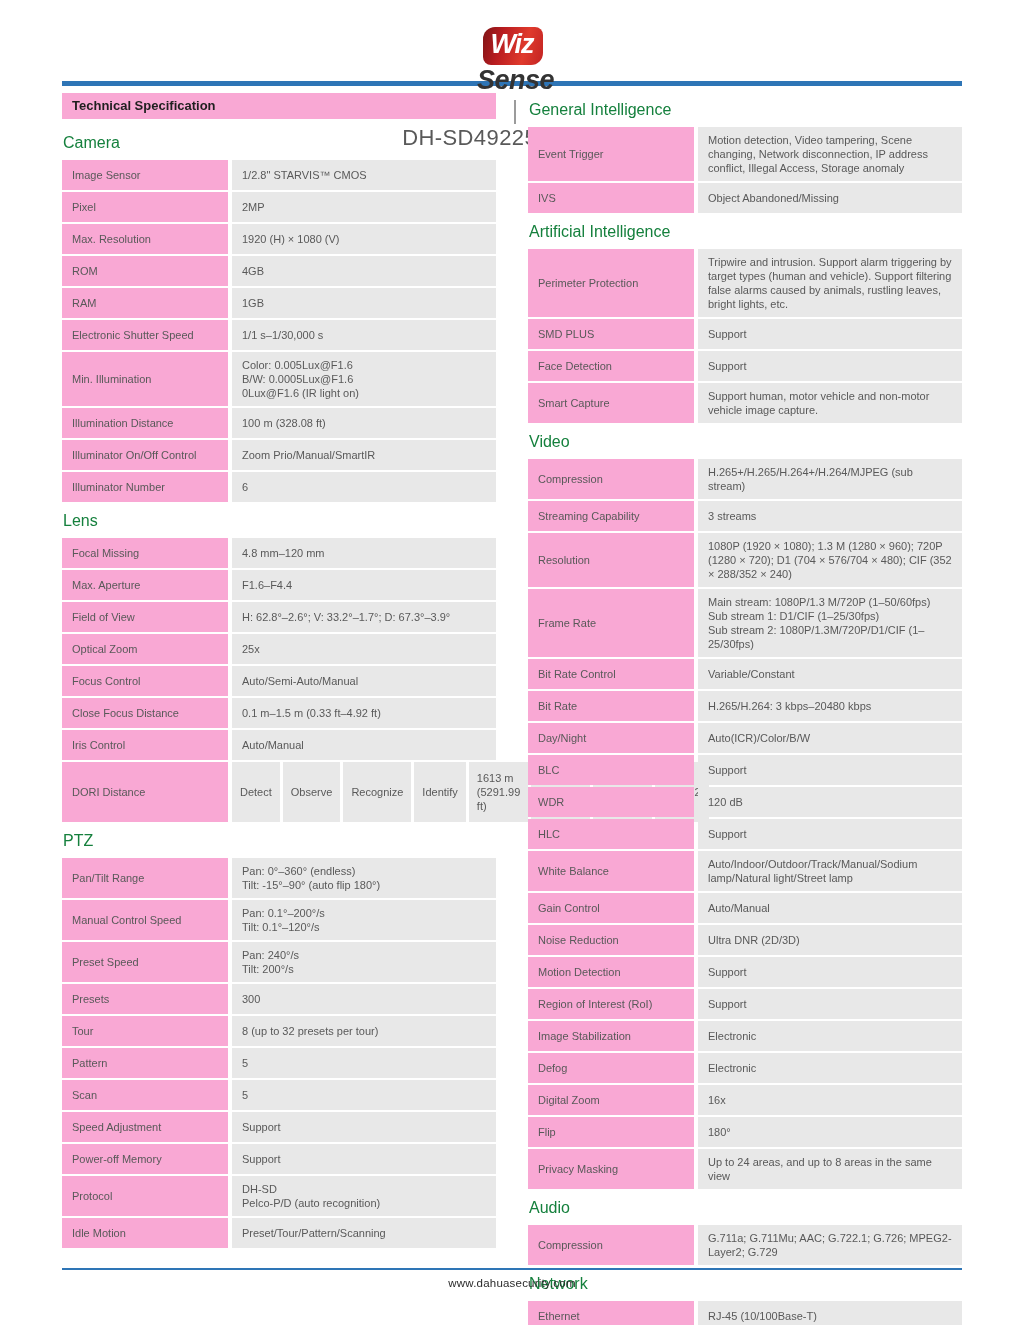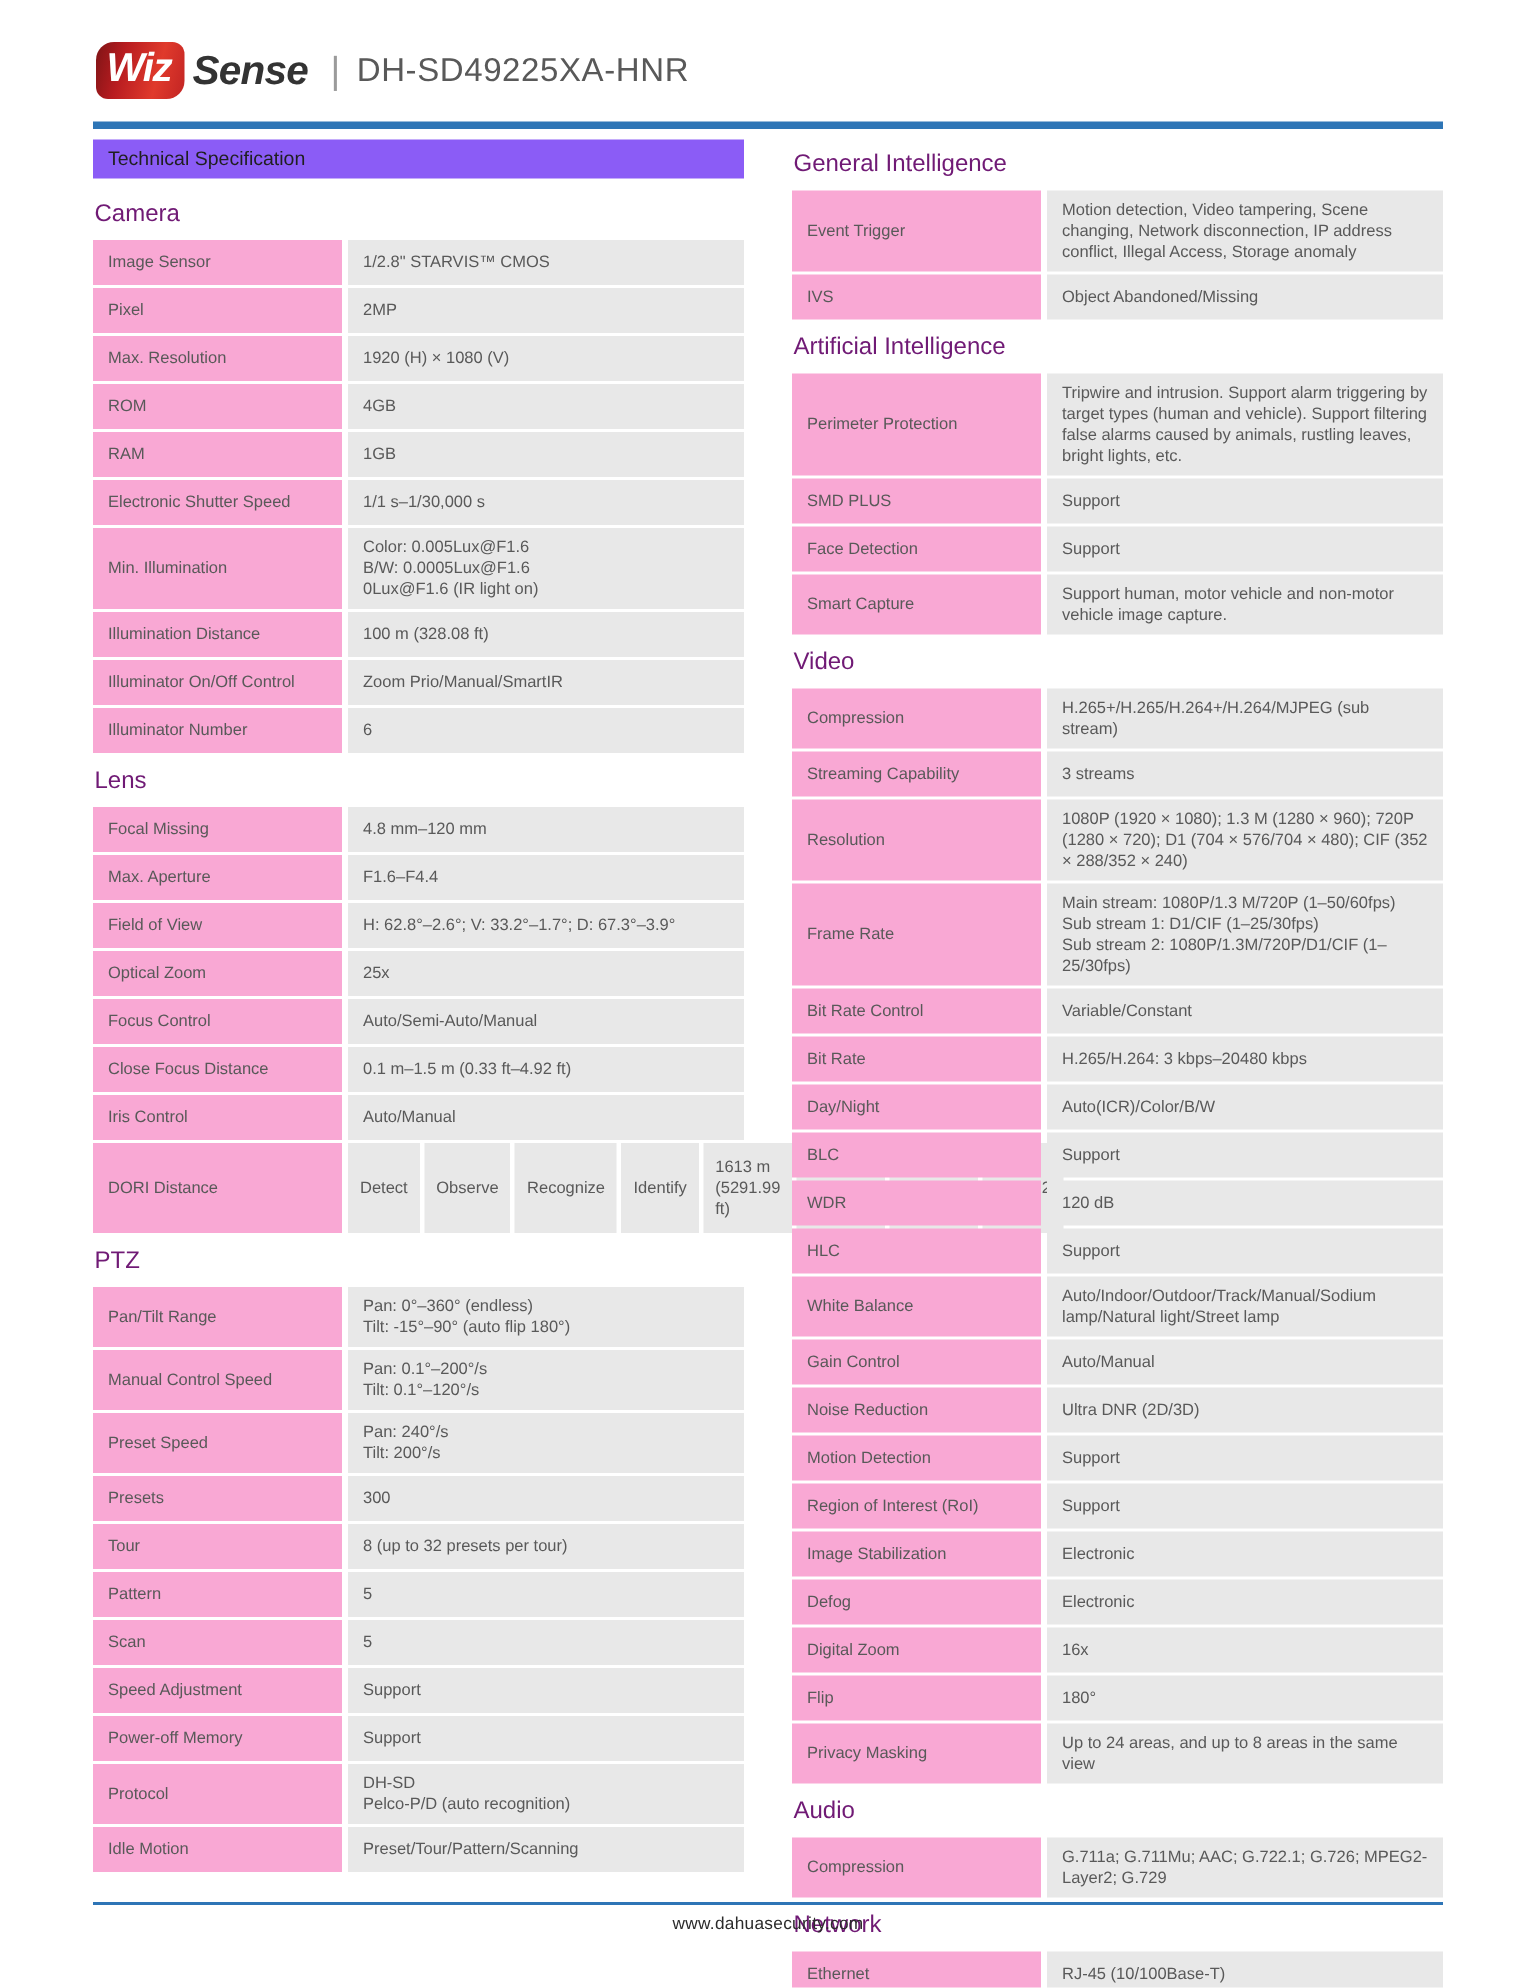--- a/index.html
+++ b/index.html
@@ -14,20 +14,21 @@
     width: 1024px; height: 1325px;
     padding: 27px 62px 0 62px;
     position: relative;
   }
 
   
   .brand-row {
     display: flex; align-items: center;
     margin-bottom: 14px; margin-left: 2px;
     height: 40px;
+    flex-direction: column;
   }
   .wiz-badge {
     display: inline-block;
     background: linear-gradient(105deg, #7e1416 0%, #b81c20 30%, #e03a2c 68%, #c22423 100%);
     color: #ffffff;
     font-style: italic; font-weight: bold;
     font-size: 27px; line-height: 1;
     padding: 4px 9px 7px 7px;
     border-radius: 12px 8px 12px 8px;
     letter-spacing: -1px;
@@ -43,27 +44,27 @@
   .model-text {
     color: #595959; font-weight: 400; font-size: 22px; letter-spacing: 0.4px;
   }
   .top-rule { height: 5px; background: #2e75b6; margin-bottom: 7px; }
 
   
   .cols { display: flex; gap: 32px; }
   .col { flex: 1; min-width: 0; }
 
   .spec-title-bar {
-    background: #8b5cf6; color: #1f1f1f;
-    font-weight: normal; font-size: 13px;
+    background: #f9a8d4; color: #1f1f1f;
+    font-weight: bold; font-size: 13px;
     padding: 5px 10px 6px 10px;
     margin-bottom: 7px;
   }
   .section-heading {
-    font-size: 16px; font-weight: 400; color: #701a75;
+    font-size: 16px; font-weight: 400; color: #15803d;
     padding: 8px 1px 8px 1px;
   }
 
   
   .row { display: flex; margin-bottom: 2px; min-height: 30px; }
   .lab {
     flex: 0 0 166px;
     background: #f9a8d4;
     padding: 6px 10px;
     margin-right: 4px;

